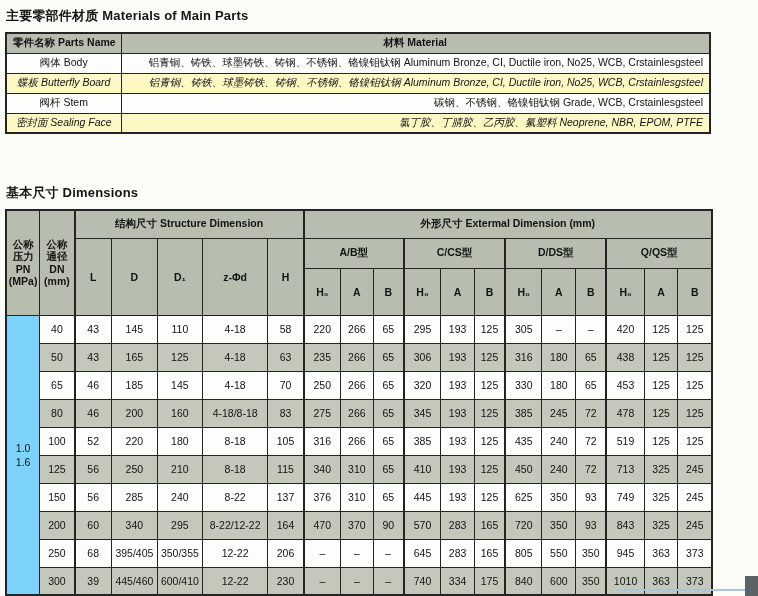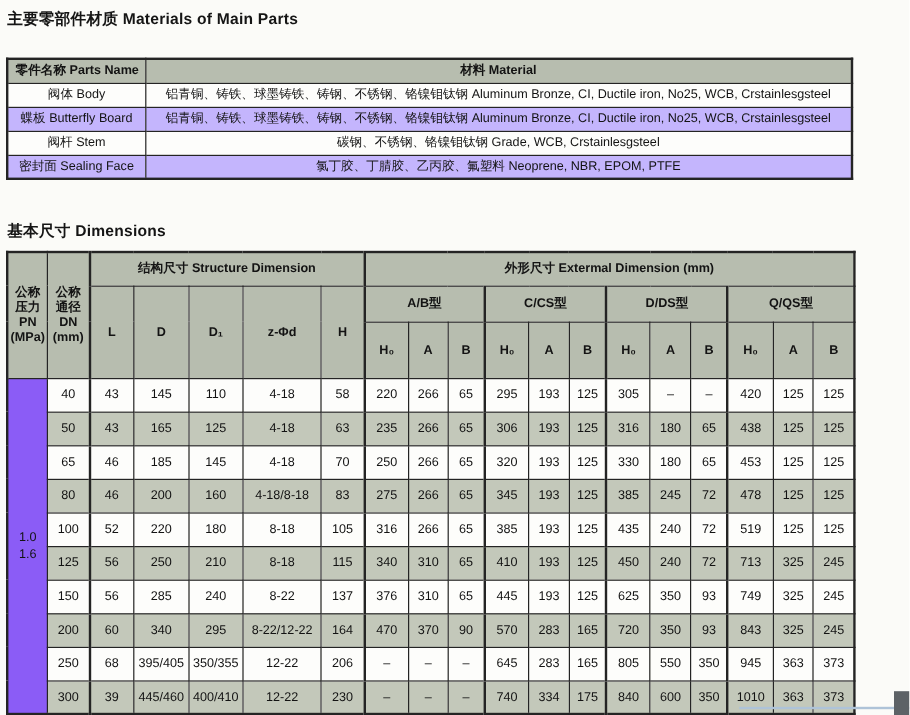--- a/index.html
+++ b/index.html
@@ -18,56 +18,56 @@
     font-size:13px; font-weight:bold; color:#151515; letter-spacing:0.2px;
     white-space:nowrap;
   }
   #materials-title { top:7px; }
   #dimensions-title { top:184px; }
 
   table { border-collapse:collapse; table-layout:fixed; }
 
   
   .materials {
-    position:absolute; left:5px; top:48px; width:706px;
+    position:absolute; left:5px; top:32px; width:706px;
     border:2px solid #242424;
   }
   .materials th, .materials td {
     border:1px solid #242424;
     font-size:10.5px; color:#131313;
     height:20px; padding:1px 6px;
     white-space:nowrap; overflow:hidden;
     background:#fdfdfb;
   }
   .materials thead th { background:#b7bdaf; font-weight:bold; }
   .materials th.part-h { text-align:left; }
   .materials th.mat-h  { text-align:center; }
   .materials td.part { text-align:center; }
-  .materials td.mat  { text-align:center;margin-top:28px; }
-  .materials tr.alt td { background:#c4b5fd; }
+  .materials td.mat  { text-align:right;margin-top:28px; }
+  .materials tr.alt td { background:#fef9c3;font-style:italic; }
 
   
   .dims {
     position:absolute; left:5px; top:209px; width:708px;
     border:2px solid #242424;
   }
   .dims th, .dims td {
     border:1px solid #242424;
     font-size:10.5px; color:#131313;
     text-align:center; vertical-align:middle;
     padding:0 1px; overflow:hidden; white-space:nowrap;
     background:#fdfdfb;
   }
   .dims thead th { background:#b7bdaf; font-weight:bold; }
   .dims thead tr:nth-child(1) th { height:28px; }
   .dims thead tr:nth-child(2) th { height:30px; }
   .dims thead tr:nth-child(3) th { height:47px; }
   .dims tbody tr { height:28px; }
   .dims tbody tr.alt td { background:#c3c8ba; }
-  .dims td.pn-cell { background:#8b5cf6; }
+  .dims td.pn-cell { background:#7dd3fc; }
   .stack span { display:block; line-height:12.5px; }
   .pn-cell div { line-height:14px; }
   .gs { border-left-width:2px !important; }
 
   
   .bottom-line {
     position:absolute; left:616px; top:589px; width:142px; height:2px;
     background:#aec3d8;
   }
   .corner-block {
@@ -362,21 +362,21 @@
           <td>550</td>
           <td>350</td>
           <td class="gs">945</td>
           <td>363</td>
           <td>373</td>
         </tr>
         <tr class="alt">
           <td>300</td>
           <td class="gs">39</td>
           <td>445/460</td>
-          <td>400/410</td>
+          <td>600/410</td>
           <td>12-22</td>
           <td>230</td>
           <td class="gs">–</td>
           <td>–</td>
           <td>–</td>
           <td class="gs">740</td>
           <td>334</td>
           <td>175</td>
           <td class="gs">840</td>
           <td>600</td>

